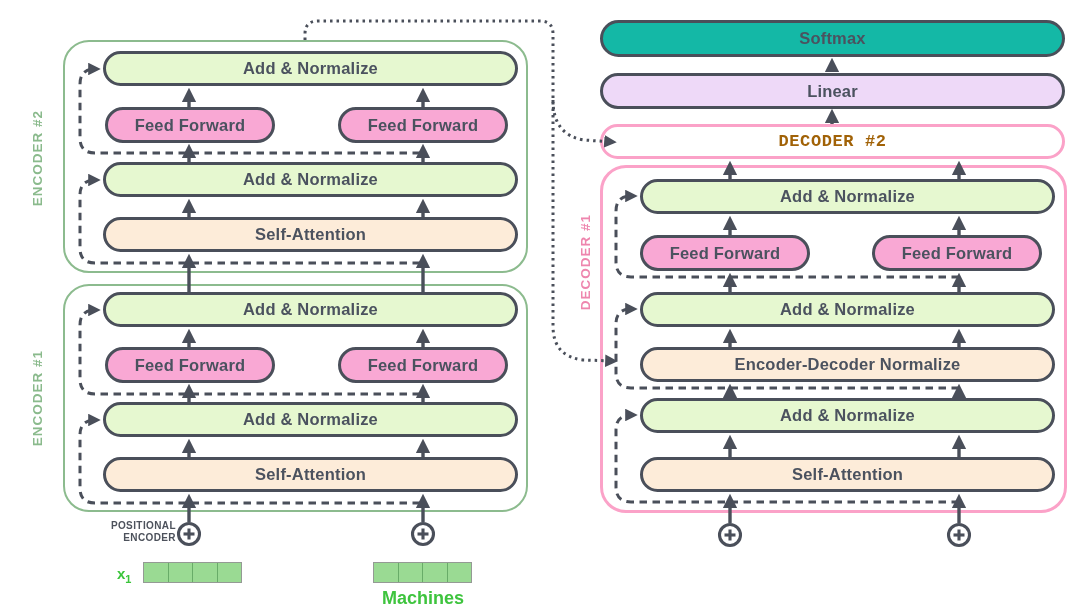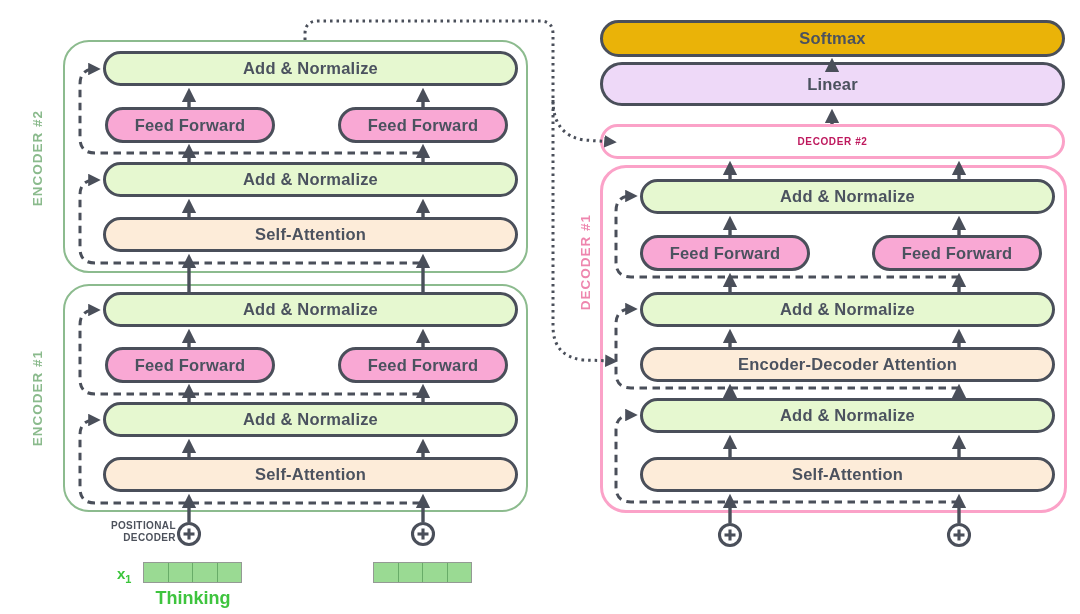--- a/index.html
+++ b/index.html
@@ -15,31 +15,31 @@
     display:flex;align-items:center;justify-content:center;}
   
   .pill{
     border:3.3px solid #4a4f5a;border-radius:999px;
     display:flex;align-items:center;justify-content:center;
     font-size:16.5px;font-weight:600;color:#4b525f;letter-spacing:0.2px;white-space:nowrap;
   }
   .green{background:#e6f8d0;}
   .blue{background:#f9a8d4;}
   .peach{background:#fdecd9;}
-  .salmon{background:#eab308;text-align:center;}
+  .salmon{background:#14b8a6;text-align:center;}
   .lavender{background:#eed9f8;}
   
   .stack-label{
     width:130px;height:16px;line-height:16px;text-align:center;
     font-size:13.5px;font-weight:bold;letter-spacing:1px;
     transform:rotate(-90deg);transform-origin:center center;white-space:nowrap;
   }
   .enc-label{color:#8aba8c;}
   .dec-label{color:#ee86ae;}
-  .dec2-text{font-size:10px;font-weight:bold;color:#be185d;letter-spacing:0.6px;}
+  .dec2-text{font-size:17px;font-weight:bold;color:#a16207;letter-spacing:0.6px;font-family:Liberation Mono, monospace;}
   
   .pos-enc{
     width:100px;text-align:right;font-size:10px;font-weight:bold;color:#4b505b;
     letter-spacing:0.4px;line-height:11.5px;color:#4d525c;
   }
   
   .vec{display:flex;border:1.5px solid #949a94;background:#9ada93;}
   .vec .cell{width:23.5px;height:19px;border-right:1.5px solid #68ac68;}
   .vec .cell:last-child{border-right:none;}
   .vec-label{font-size:15px;font-weight:bold;color:#3bc43b;white-space:nowrap;}
@@ -66,59 +66,59 @@
   <div class="abs pill green" style="left:103px;top:162px;width:415px;height:35px;">Add &amp; Normalize</div>
   <div class="abs pill peach" style="left:103px;top:217px;width:415px;height:35px;">Self-Attention</div>
 
   <div class="abs pill green" style="left:103px;top:292px;width:415px;height:35px;">Add &amp; Normalize</div>
   <div class="abs pill blue" style="left:105px;top:347px;width:170px;height:36px;">Feed Forward</div>
   <div class="abs pill blue" style="left:338px;top:347px;width:170px;height:36px;">Feed Forward</div>
   <div class="abs pill green" style="left:103px;top:402px;width:415px;height:35px;">Add &amp; Normalize</div>
   <div class="abs pill peach" style="left:103px;top:457px;width:415px;height:35px;">Self-Attention</div>
 
   <div class="abs pill salmon" style="left:600px;top:20px;width:465px;height:37px;">Softmax</div>
-  <div class="abs pill lavender" style="left:600px;top:62px;width:465px;height:44px;">Linear</div>
+  <div class="abs pill lavender" style="left:600px;top:73px;width:465px;height:36px;">Linear</div>
 
   <div class="abs dec2-box" style="left:600px;top:124px;width:465px;height:35px;">
     <span class="dec2-text">DECODER #2</span>
   </div>
 
   <div class="abs pill green" style="left:640px;top:179px;width:415px;height:35px;">Add &amp; Normalize</div>
   <div class="abs pill blue" style="left:640px;top:235px;width:170px;height:36px;">Feed Forward</div>
   <div class="abs pill blue" style="left:872px;top:235px;width:170px;height:36px;">Feed Forward</div>
   <div class="abs pill green" style="left:640px;top:292px;width:415px;height:35px;">Add &amp; Normalize</div>
-  <div class="abs pill peach" style="left:640px;top:347px;width:415px;height:35px;">Encoder-Decoder Attention</div>
+  <div class="abs pill peach" style="left:640px;top:347px;width:415px;height:35px;">Encoder-Decoder Normalize</div>
   <div class="abs pill green" style="left:640px;top:398px;width:415px;height:35px;">Add &amp; Normalize</div>
   <div class="abs pill peach" style="left:640px;top:457px;width:415px;height:35px;">Self-Attention</div>
 
   <div class="abs pos-enc" style="left:76px;top:520px;">
     <div>POSITIONAL</div>
-    <div>DECODER</div>
+    <div>ENCODER</div>
   </div>
 
   <div class="abs vec-label" style="left:117px;top:565px;text-align:right;">
     <span>x</span><sub>1</sub>
   </div>
   <div class="abs vec" style="left:143px;top:562px;">
     <div class="cell"></div>
     <div class="cell"></div>
     <div class="cell"></div>
     <div class="cell"></div>
   </div>
-  <div class="abs word" style="left:123px;top:588px;">Thinking</div>
 
   <div class="abs vec-label" style="left:347px;top:565px;margin-left:47px;">
     <span>x</span><sub>2</sub>
   </div>
   <div class="abs vec" style="left:373px;top:562px;">
     <div class="cell"></div>
     <div class="cell"></div>
     <div class="cell"></div>
     <div class="cell"></div>
   </div>
+  <div class="abs word" style="left:353px;top:588px;">Machines</div>
 
   <svg class="abs overlay" style="left:0;top:0;" width="1080" height="614" viewBox="0 0 1080 614">
     <defs>
       <marker id="ah" viewBox="0 0 10 10" refX="7" refY="5" markerWidth="4.2" markerHeight="4.2" orient="auto-start-reverse">
         <path d="M0,0 L10,5 L0,10 Z" fill="#4a4f5a"></path>
       </marker>
     </defs>
 
     <g stroke="#4a4f5a" stroke-width="3.4" fill="none" marker-end="url(#ah)">
 

